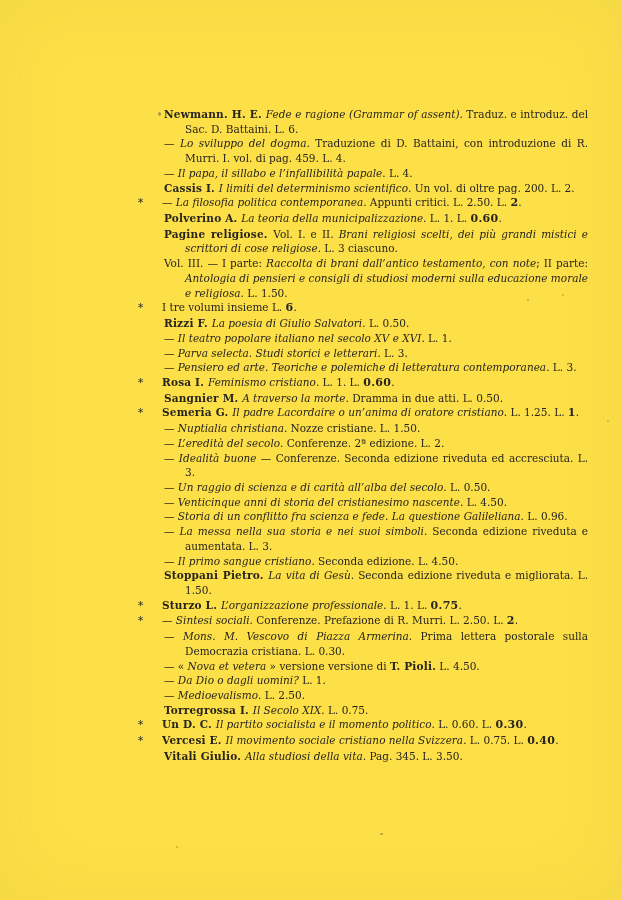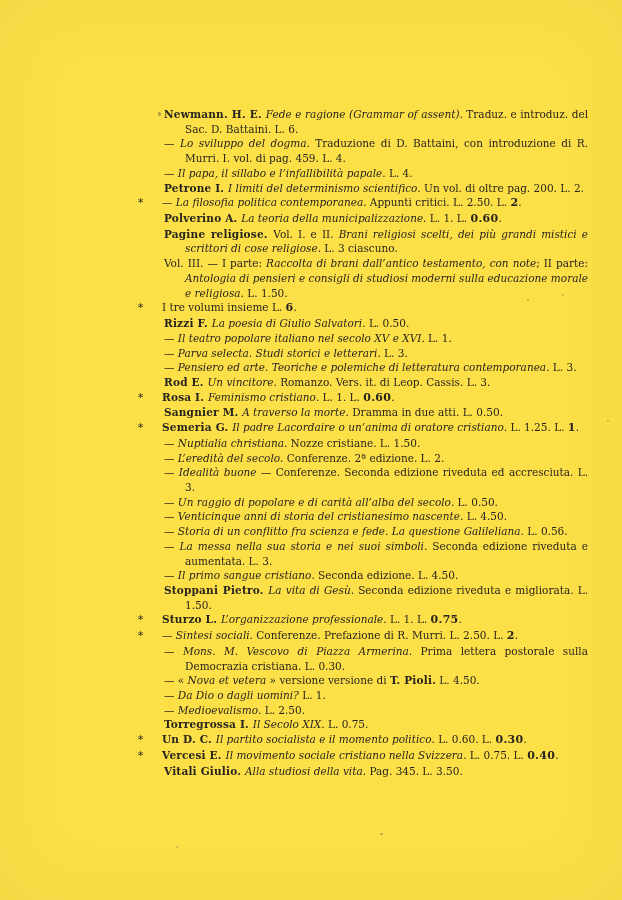--- a/index.html
+++ b/index.html
@@ -35,40 +35,39 @@
   .speck{position:absolute;background:#4a463f;border-radius:50%;}
 </style>
 </head>
 <body>
 
 <div class="page" style="background: #fde047;">
   <div class="listing" style="color: rgb(40, 36, 31);">
       <p class="entry"><span class="seg-b">Newmann. H. E. </span><span class="seg-i">Fede e ragione (Grammar of assent)</span><span class="seg-r">. Traduz. e introduz. del Sac. D. Battaini. L. 6.</span></p>
       <p class="entry"><span class="seg-r">— </span><span class="seg-i">Lo sviluppo del dogma</span><span class="seg-r">. Traduzione di D. Battaini, con introduzione di R. Murri. I. vol. di pag. 459. L. 4.</span></p>
       <p class="entry"><span class="seg-r">— </span><span class="seg-i">Il papa, il sillabo e l’infallibilità papale</span><span class="seg-r">. L. 4.</span></p>
-      <p class="entry"><span class="seg-b">Petrone I. </span><span class="seg-i">I limiti del determinismo scientifico</span><span class="seg-r">. Un vol. di oltre pag. 200. L. 2.</span></p>
+      <p class="entry"><span class="seg-b">Cassis I. </span><span class="seg-i">I limiti del determinismo scientifico</span><span class="seg-r">. Un vol. di oltre pag. 200. L. 2.</span></p>
       <p class="entry"><span class="star">*</span><span class="seg-r">— </span><span class="seg-i">La filosofia politica contemporanea</span><span class="seg-r">. Appunti critici. L. 2.50. L. </span><span class="seg-p">2</span><span class="seg-r">.</span></p>
       <p class="entry"><span class="seg-b">Polverino A. </span><span class="seg-i">La teoria della municipalizzazione</span><span class="seg-r">. L. 1. L. </span><span class="seg-p">0.60</span><span class="seg-r">.</span></p>
       <p class="entry"><span class="seg-b">Pagine religiose. </span><span class="seg-r">Vol. I. e II. </span><span class="seg-i">Brani religiosi scelti, dei più grandi mistici e scrittori di cose religiose</span><span class="seg-r">. L. 3 ciascuno.</span></p>
       <p class="entry"><span class="seg-r">Vol. III. — I parte: </span><span class="seg-i">Raccolta di brani dall’antico testamento, con note</span><span class="seg-r">; II parte: </span><span class="seg-i">Antologia di pensieri e consigli di studiosi moderni sulla educazione morale e religiosa</span><span class="seg-r">. L. 1.50.</span></p>
       <p class="entry"><span class="star">*</span><span class="seg-r">I tre volumi insieme L. </span><span class="seg-p">6</span><span class="seg-r">.</span></p>
       <p class="entry"><span class="seg-b">Rizzi F. </span><span class="seg-i">La poesia di Giulio Salvatori</span><span class="seg-r">. L. 0.50.</span></p>
       <p class="entry"><span class="seg-r">— </span><span class="seg-i">Il teatro popolare italiano nel secolo XV e XVI</span><span class="seg-r">. L. 1.</span></p>
       <p class="entry"><span class="seg-r">— </span><span class="seg-i">Parva selecta. Studi storici e letterari</span><span class="seg-r">. L. 3.</span></p>
       <p class="entry"><span class="seg-r">— </span><span class="seg-i">Pensiero ed arte. Teoriche e polemiche di letteratura contemporanea</span><span class="seg-r">. L. 3.</span></p>
-      <p class="entry"><span class="seg-b">Rod E. </span><span class="seg-i">Un vincitore</span><span class="seg-r">. Romanzo. Vers. it. di Leop. Cassis. L. 3.</span></p>
       <p class="entry"><span class="star">*</span><span class="seg-b">Rosa I. </span><span class="seg-i">Feminismo cristiano</span><span class="seg-r">. L. 1. L. </span><span class="seg-p">0.60</span><span class="seg-r">.</span></p>
       <p class="entry"><span class="seg-b">Sangnier M. </span><span class="seg-i">A traverso la morte</span><span class="seg-r">. Dramma in due atti. L. 0.50.</span></p>
       <p class="entry"><span class="star">*</span><span class="seg-b">Semeria G. </span><span class="seg-i">Il padre Lacordaire o un’anima di oratore cristiano</span><span class="seg-r">. L. 1.25. L. </span><span class="seg-p">1</span><span class="seg-r">.</span></p>
       <p class="entry"><span class="seg-r">— </span><span class="seg-i">Nuptialia christiana</span><span class="seg-r">. Nozze cristiane. L. 1.50.</span></p>
       <p class="entry"><span class="seg-r">— </span><span class="seg-i">L’eredità del secolo</span><span class="seg-r">. Conferenze. 2ª edizione. L. 2.</span></p>
       <p class="entry"><span class="seg-r">— </span><span class="seg-i">Idealità buone</span><span class="seg-r"> — Conferenze. Seconda edizione riveduta ed accresciuta. L. 3.</span></p>
-      <p class="entry"><span class="seg-r">— </span><span class="seg-i">Un raggio di popolare e di carità all’alba del secolo</span><span class="seg-r">. L. 0.50.</span></p>
+      <p class="entry"><span class="seg-r">— </span><span class="seg-i">Un raggio di scienza e di carità all’alba del secolo</span><span class="seg-r">. L. 0.50.</span></p>
       <p class="entry"><span class="seg-r">— </span><span class="seg-i">Venticinque anni di storia del cristianesimo nascente</span><span class="seg-r">. L. 4.50.</span></p>
-      <p class="entry"><span class="seg-r">— </span><span class="seg-i">Storia di un conflitto fra scienza e fede. La questione Galileliana</span><span class="seg-r">. L. 0.56.</span></p>
+      <p class="entry"><span class="seg-r">— </span><span class="seg-i">Storia di un conflitto fra scienza e fede. La questione Galileliana</span><span class="seg-r">. L. 0.96.</span></p>
       <p class="entry"><span class="seg-r">— </span><span class="seg-i">La messa nella sua storia e nei suoi simboli</span><span class="seg-r">. Seconda edizione riveduta e aumentata. L. 3.</span></p>
       <p class="entry"><span class="seg-r">— </span><span class="seg-i">Il primo sangue cristiano</span><span class="seg-r">. Seconda edizione. L. 4.50.</span></p>
       <p class="entry"><span class="seg-b">Stoppani Pietro. </span><span class="seg-i">La vita di Gesù</span><span class="seg-r">. Seconda edizione riveduta e migliorata. L. 1.50.</span></p>
       <p class="entry"><span class="star">*</span><span class="seg-b">Sturzo L. </span><span class="seg-i">L’organizzazione professionale</span><span class="seg-r">. L. 1. L. </span><span class="seg-p">0.75</span><span class="seg-r">.</span></p>
       <p class="entry"><span class="star">*</span><span class="seg-r">— </span><span class="seg-i">Sintesi sociali</span><span class="seg-r">. Conferenze. Prefazione di R. Murri. L. 2.50. L. </span><span class="seg-p">2</span><span class="seg-r">.</span></p>
       <p class="entry"><span class="seg-r">— </span><span class="seg-i">Mons. M. Vescovo di Piazza Armerina</span><span class="seg-r">. Prima lettera postorale sulla Democrazia cristiana. L. 0.30.</span></p>
       <p class="entry"><span class="seg-r">— « </span><span class="seg-i">Nova et vetera</span><span class="seg-r"> » versione versione di </span><span class="seg-b">T. Pioli.</span><span class="seg-r"> L. 4.50.</span></p>
       <p class="entry"><span class="seg-r">— </span><span class="seg-i">Da Dio o dagli uomini?</span><span class="seg-r"> L. 1.</span></p>
       <p class="entry"><span class="seg-r">— </span><span class="seg-i">Medioevalismo</span><span class="seg-r">. L. 2.50.</span></p>
       <p class="entry"><span class="seg-b">Torregrossa I. </span><span class="seg-i">Il Secolo XIX</span><span class="seg-r">. L. 0.75.</span></p>

